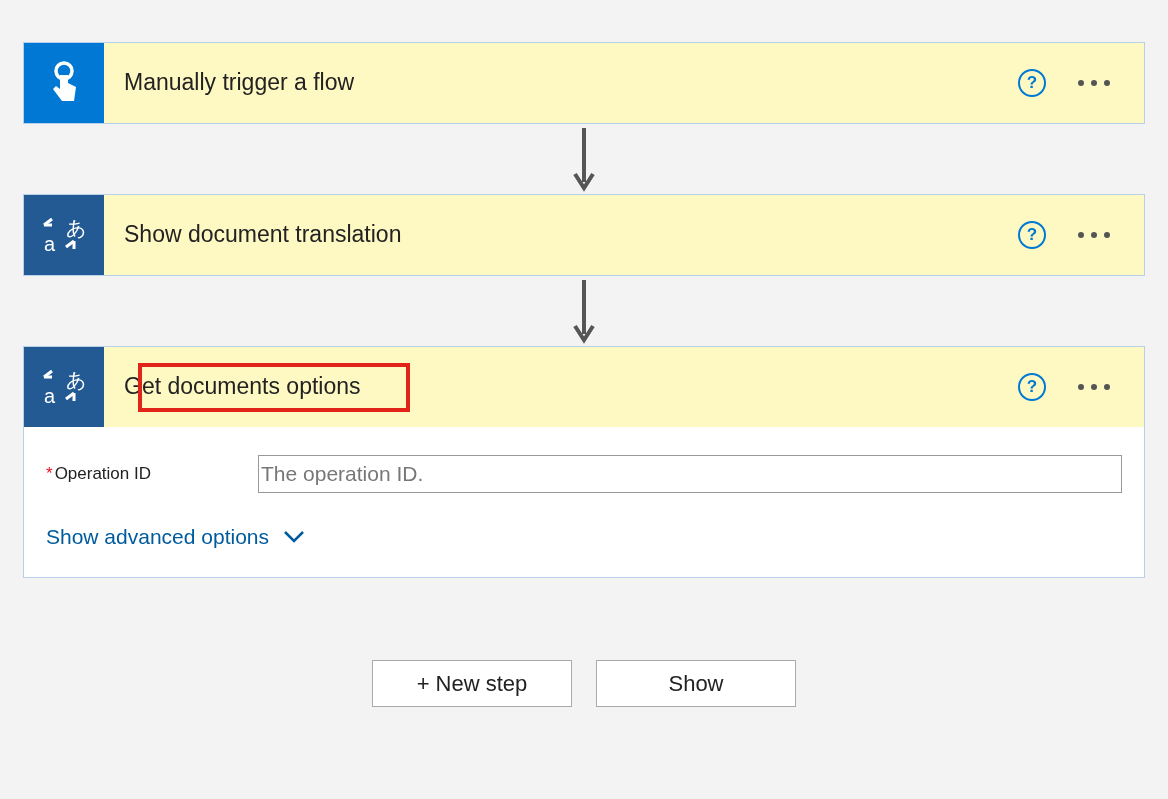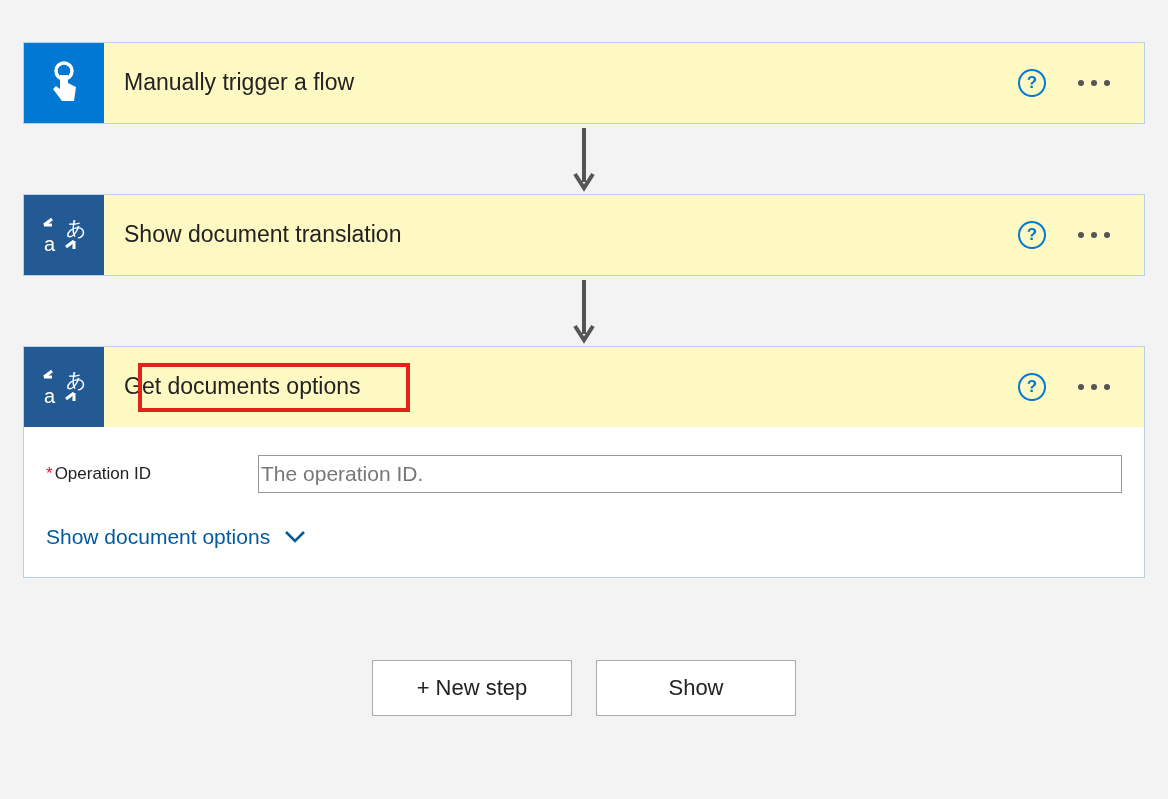--- a/index.html
+++ b/index.html
@@ -131,21 +131,21 @@
   }
   .chev { display: inline-block; }
   .chev svg { width: 22px; height: 14px; }
   .action-bar {
     margin-top: 82px;
     display: flex;
     gap: 24px;
     justify-content: center;
   }
   .action-btn {
-    height: 56px;
+    height: 47px;
     min-width: 200px;
     padding: 0 28px;
     background: #fff;
     border: 1px solid #aaa;
     font-size: 22px;
     color: #222;
     cursor: pointer;
     font-family: inherit;
   }
 </style>
@@ -234,21 +234,21 @@
             <span></span>
           </div>
       </div>
     </div>
     <div class="step-body">
       <div class="field-row">
         <div class="field-label"><span class="req">*</span><span>Operation ID</span></div>
         <input type="text" class="field-input" placeholder="The operation ID." style="">
       </div>
       <div class="advanced-link">
-        <span>Show document options</span>
+        <span>Show advanced options</span>
         <span class="chev">
           <svg viewBox="0 0 22 14">
               <path d="M2 2 L11 11 L20 2" fill="none" stroke="#005a9e" stroke-width="2.5"></path>
             </svg>
         </span>
       </div>
     </div>
   </div>
 
   <div class="action-bar">

